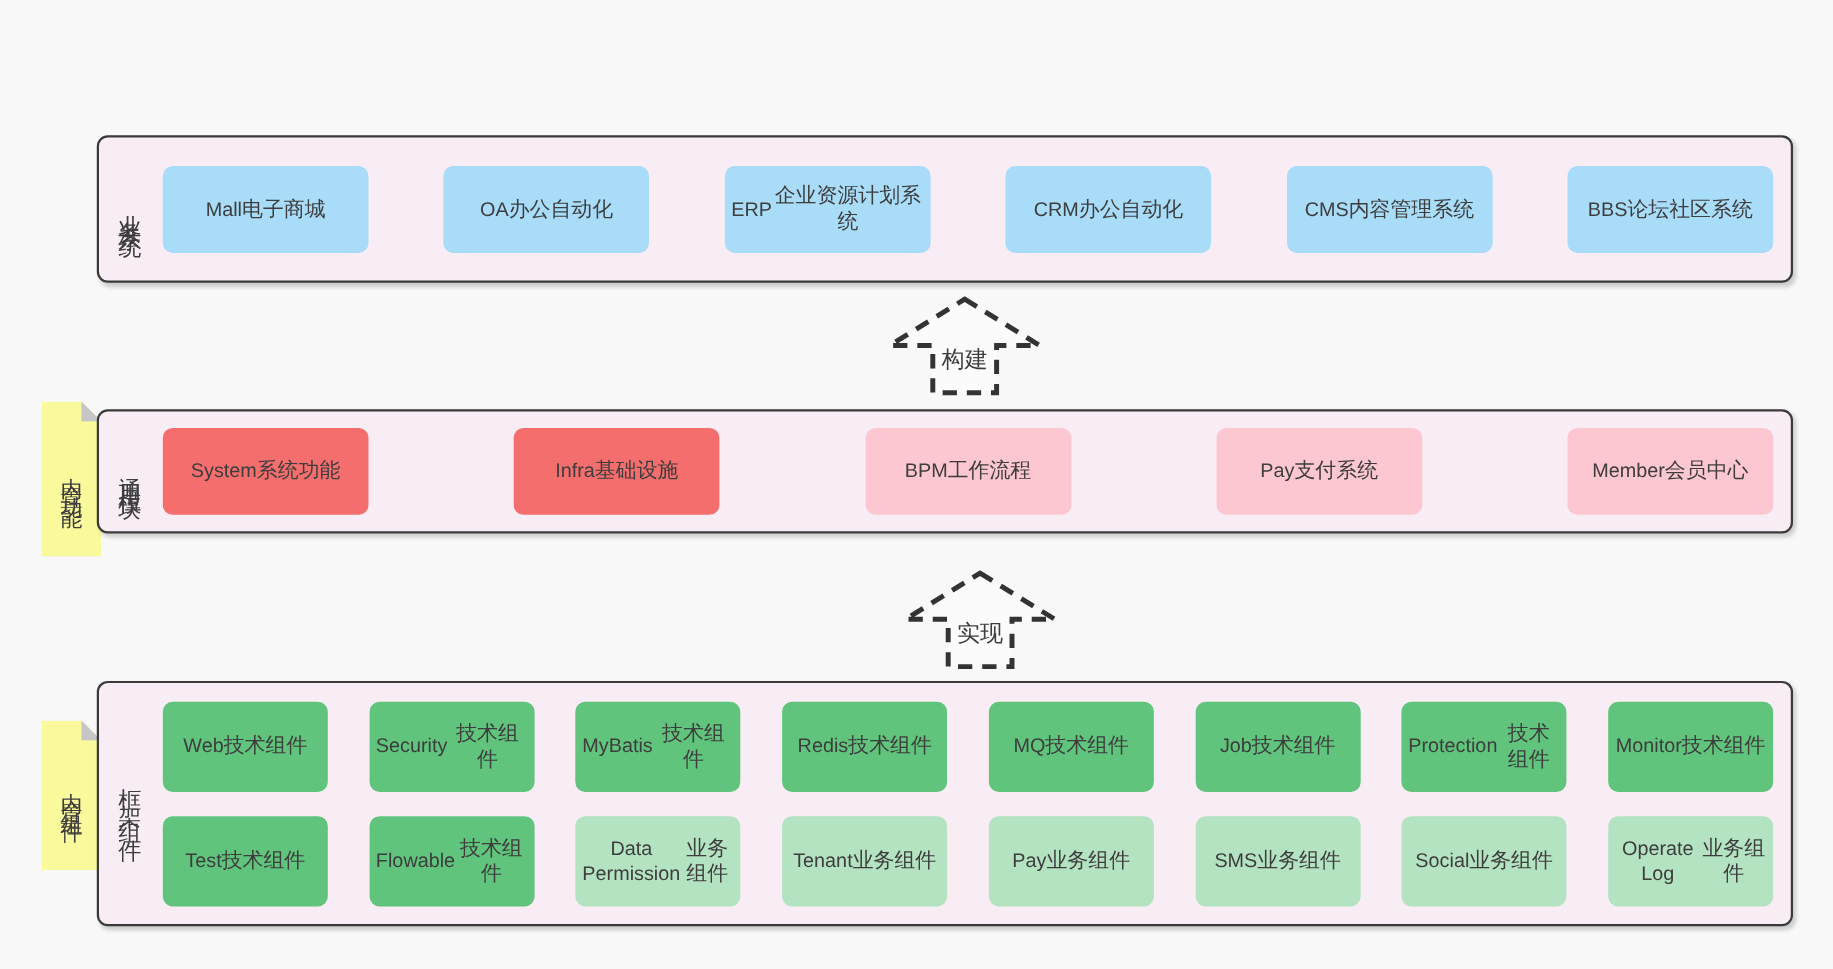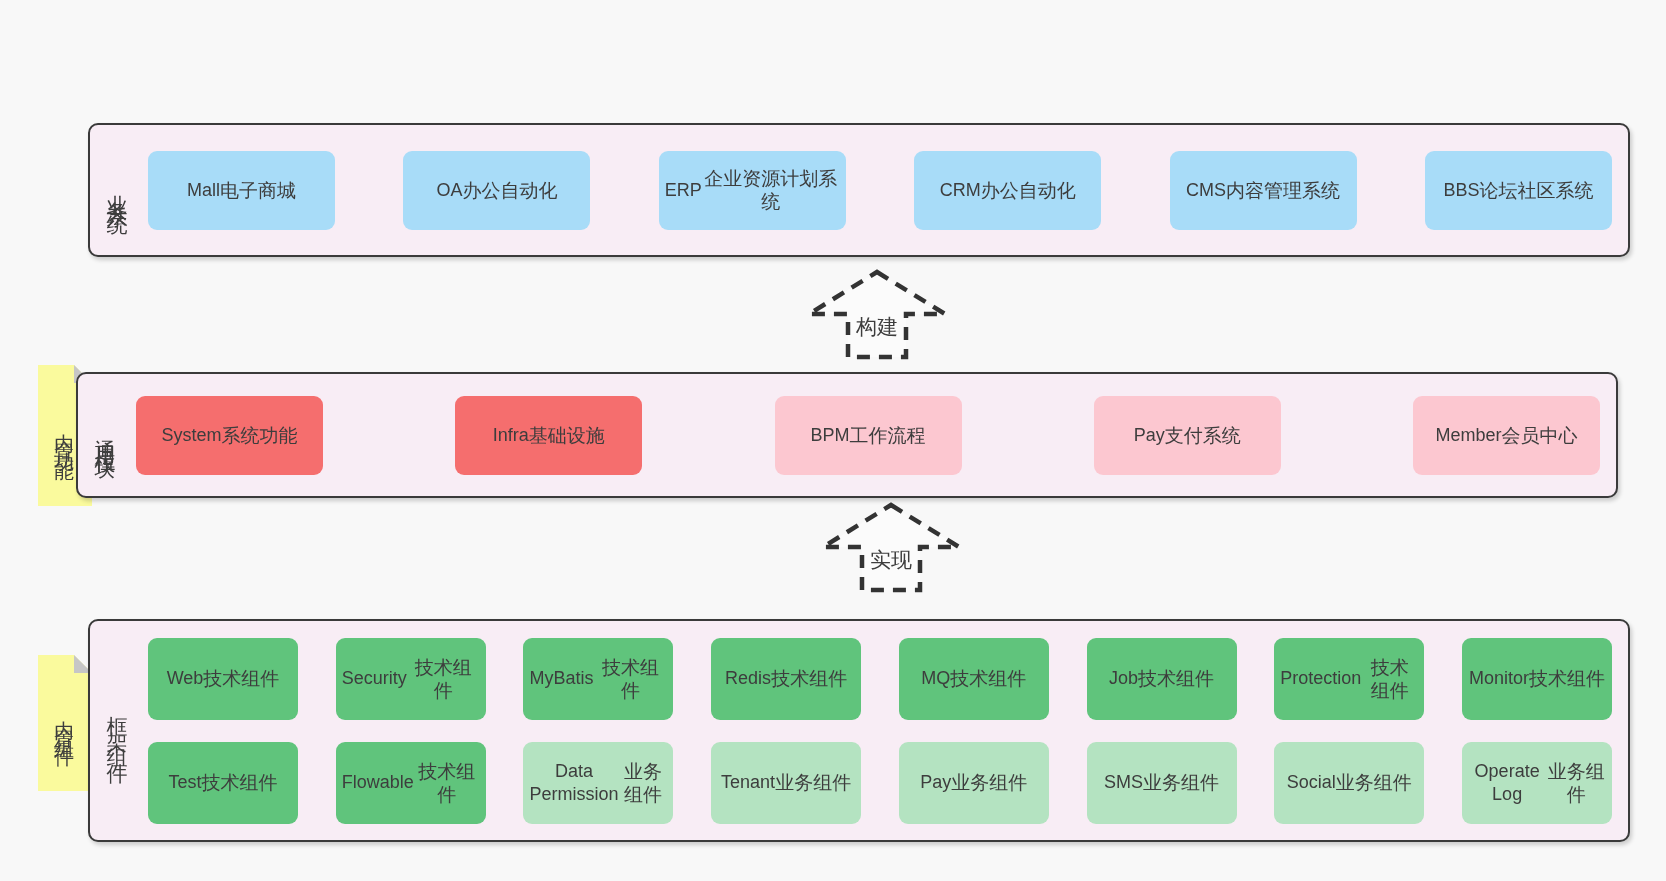--- a/index.html
+++ b/index.html
@@ -48,21 +48,21 @@
   
   .band{
     position:absolute;
     background:var(--c-panel-bg);
     border:2px solid var(--c-panel-border);
     border-radius:10px;
     box-shadow:2px 3px 4px rgba(0,0,0,.18);
     z-index:2;
   }
   #band-business  {left:88px;top:123px;width:1542px;height:134px;}
-  #band-modules   {left:76px;top:372px;width:1542px;height:126px;}
+  #band-modules   {left:88px;top:372px;width:1542px;height:113px;}
   #band-components{left:88px;top:619px;width:1542px;height:223px;}
 
   .side-label{
     position:absolute;left:13px;top:50%;transform:translateY(-50%);
     writing-mode:vertical-rl;text-orientation:upright;
     font-size:21px;color:var(--c-text);white-space:nowrap;
   }
   #band-business .side-label{letter-spacing:6px;}
   #band-modules  .side-label{letter-spacing:6px;}
   #band-components .side-label{letter-spacing:16px;}
@@ -88,21 +88,21 @@
 
   .v-blue      {background:var(--c-blue);}
   .v-red       {background:var(--c-red);}
   .v-pink      {background:var(--c-pink);}
   .v-green     {background:var(--c-green);}
   .v-lightgreen{background:var(--c-lightgreen);}
 
   
   .arrow{position:absolute;width:142px;height:92px;z-index:1;}
   #arrow-build    {left:806px;top:268px;}
-  #arrow-implement{left:820px;top:501px;}
+  #arrow-implement{left:820px;top:517px;}
   .arrow svg{display:block;width:142px;height:92px;}
   .arrow-label{
     position:absolute;left:50%;top:44px;transform:translateX(-50%);
     background:#fbfbfb;padding:1px 4px;
     font-size:21px;color:var(--c-text);white-space:nowrap;
   }
 </style>
 </head>
 <body>
 

